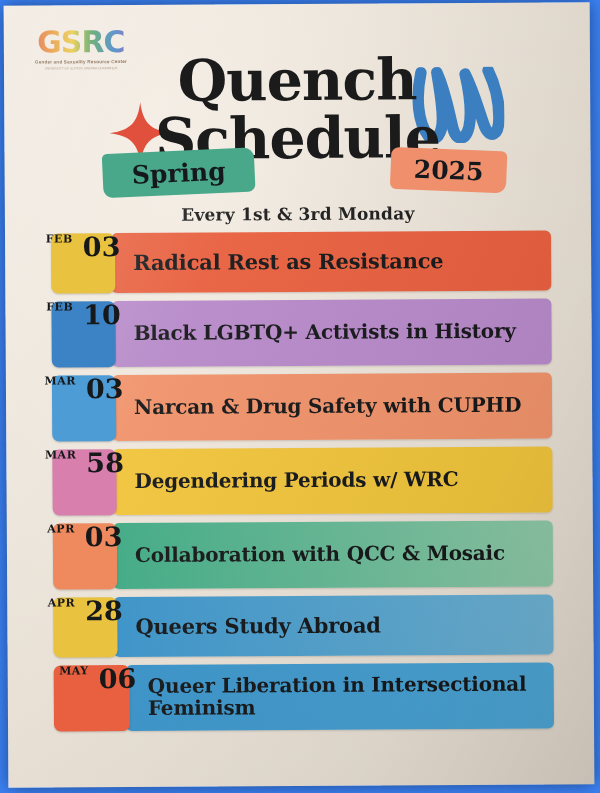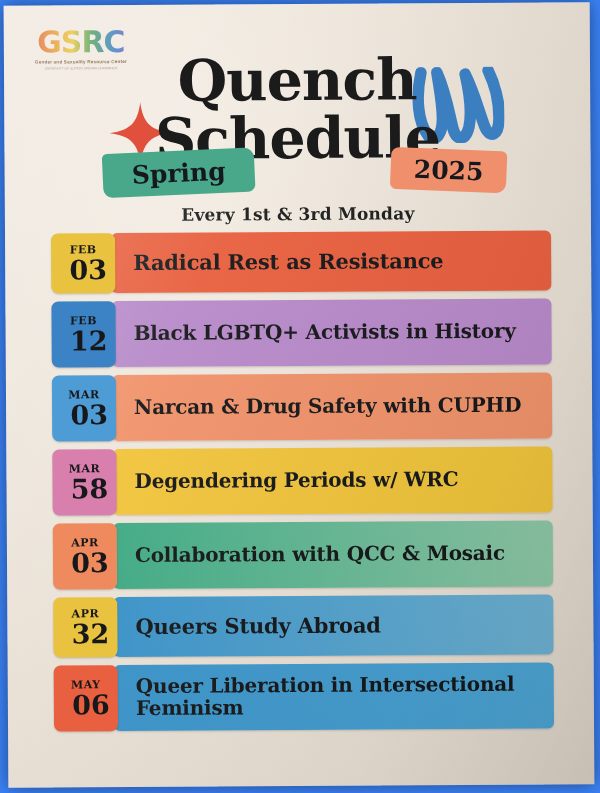--- a/index.html
+++ b/index.html
@@ -177,22 +177,22 @@
     align-items: stretch;
     margin-bottom: 8px;
     height: 60px;
   }
   .row.tall { height: 66px; }
   .date-chip {
     width: 64px;
     flex: 0 0 64px;
     border-radius: 7px;
     display: flex;
-    flex-direction: column;
-    align-items: center;
+    flex-direction: row;
+    align-items: flex-start;
     justify-content: center;
     color: #17181a;
     font-family: "DejaVu Serif", serif;
     z-index: 2;
     box-shadow: 0 1px 2px rgba(0,0,0,0.18);
   }
   .date-mon {
     font-size: 11px;
     font-weight: bold;
     letter-spacing: 0.5px;
@@ -262,21 +262,21 @@
               <div class="date-mon">FEB</div>
               <div class="date-day">03</div>
             </div>
             <div class="bar" style="background: linear-gradient(90deg, rgb(232, 96, 63) 0%, rgb(232, 96, 63) 100%);">
               <div class="bar-title">Radical Rest as Resistance</div>
             </div>
           </div>
           <div class="row tall">
             <div class="date-chip" style="background: rgb(59, 131, 196);">
               <div class="date-mon">FEB</div>
-              <div class="date-day">12</div>
+              <div class="date-day">10</div>
             </div>
             <div class="bar" style="background: linear-gradient(90deg, rgb(183, 138, 201) 0%, rgb(183, 138, 201) 100%);">
               <div class="bar-title two">Black LGBTQ+ Activists in History</div>
             </div>
           </div>
           <div class="row tall">
             <div class="date-chip" style="background: rgb(77, 156, 214);">
               <div class="date-mon">MAR</div>
               <div class="date-day">03</div>
             </div>
@@ -298,28 +298,28 @@
               <div class="date-mon">APR</div>
               <div class="date-day">03</div>
             </div>
             <div class="bar" style="background: linear-gradient(90deg, rgb(63, 170, 132) 0%, rgb(143, 201, 168) 100%);">
               <div class="bar-title two">Collaboration with QCC &amp; Mosaic</div>
             </div>
           </div>
           <div class="row">
             <div class="date-chip" style="background: rgb(233, 195, 63);">
               <div class="date-mon">APR</div>
-              <div class="date-day">32</div>
+              <div class="date-day">28</div>
             </div>
             <div class="bar" style="background: linear-gradient(90deg, rgb(58, 147, 201) 0%, rgb(111, 179, 212) 100%);">
               <div class="bar-title">Queers Study Abroad</div>
             </div>
           </div>
           <div class="row tall">
-            <div class="date-chip" style="background: rgb(232, 96, 63);">
+            <div class="date-chip" style="background: rgb(232, 96, 63); padding-left: 12px;">
               <div class="date-mon">MAY</div>
               <div class="date-day">06</div>
             </div>
             <div class="bar" style="background: linear-gradient(90deg, rgb(58, 147, 201) 0%, rgb(78, 167, 214) 100%);">
               <div class="bar-title two">Queer Liberation in Intersectional Feminism</div>
             </div>
           </div>
         </div>
 
     </div>

